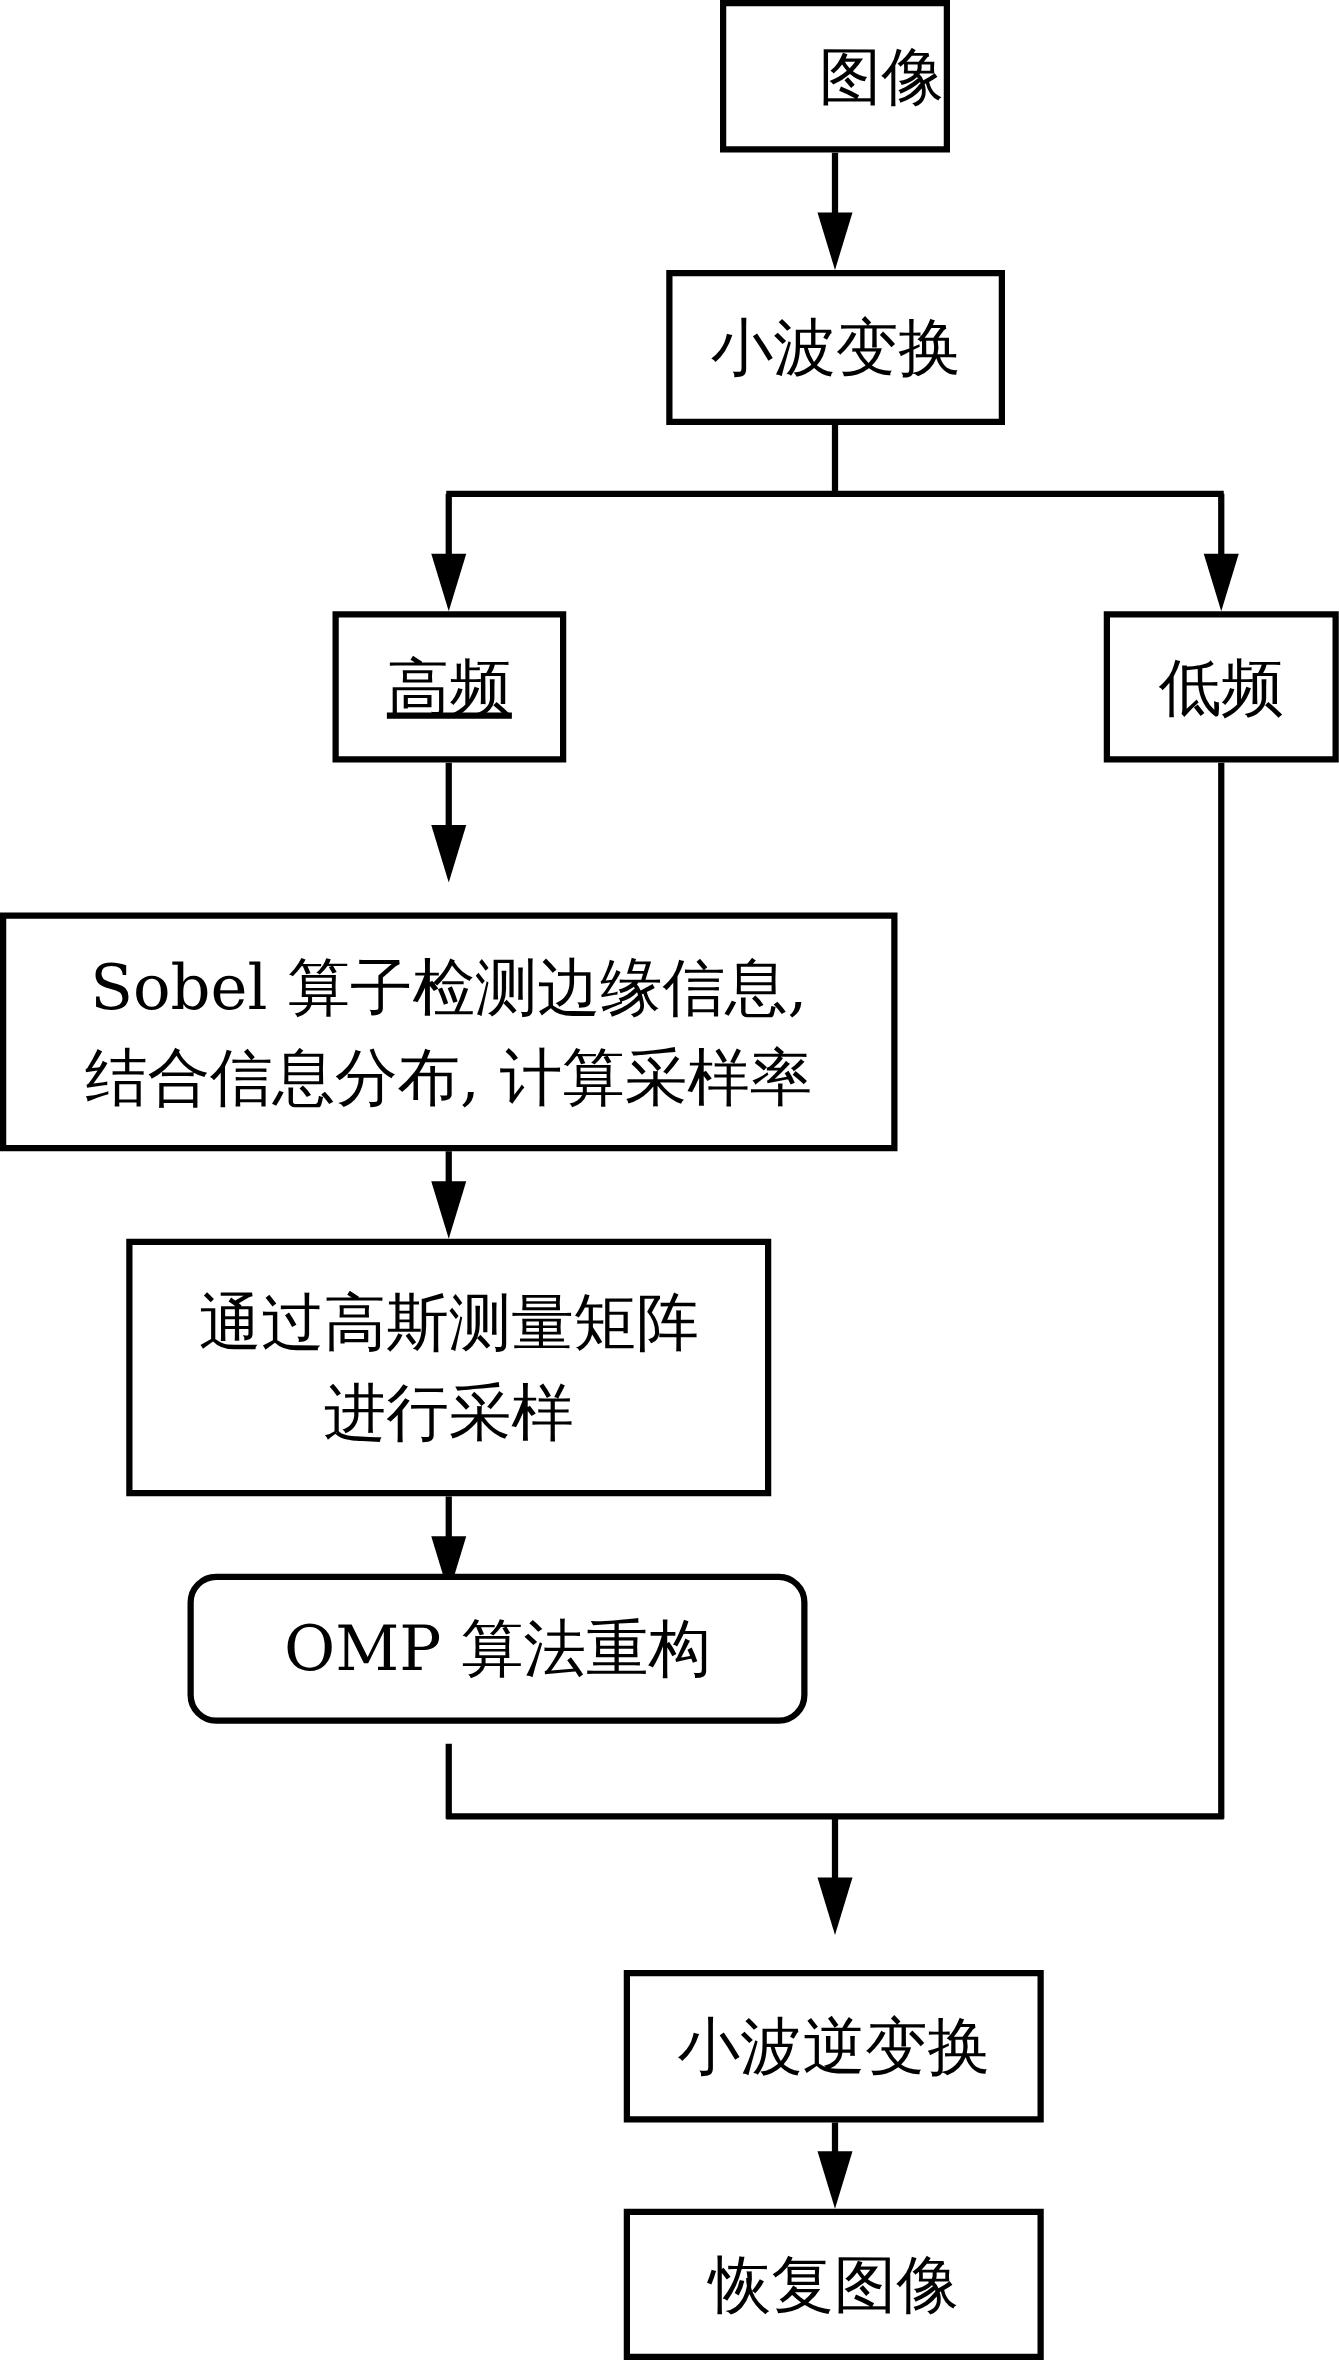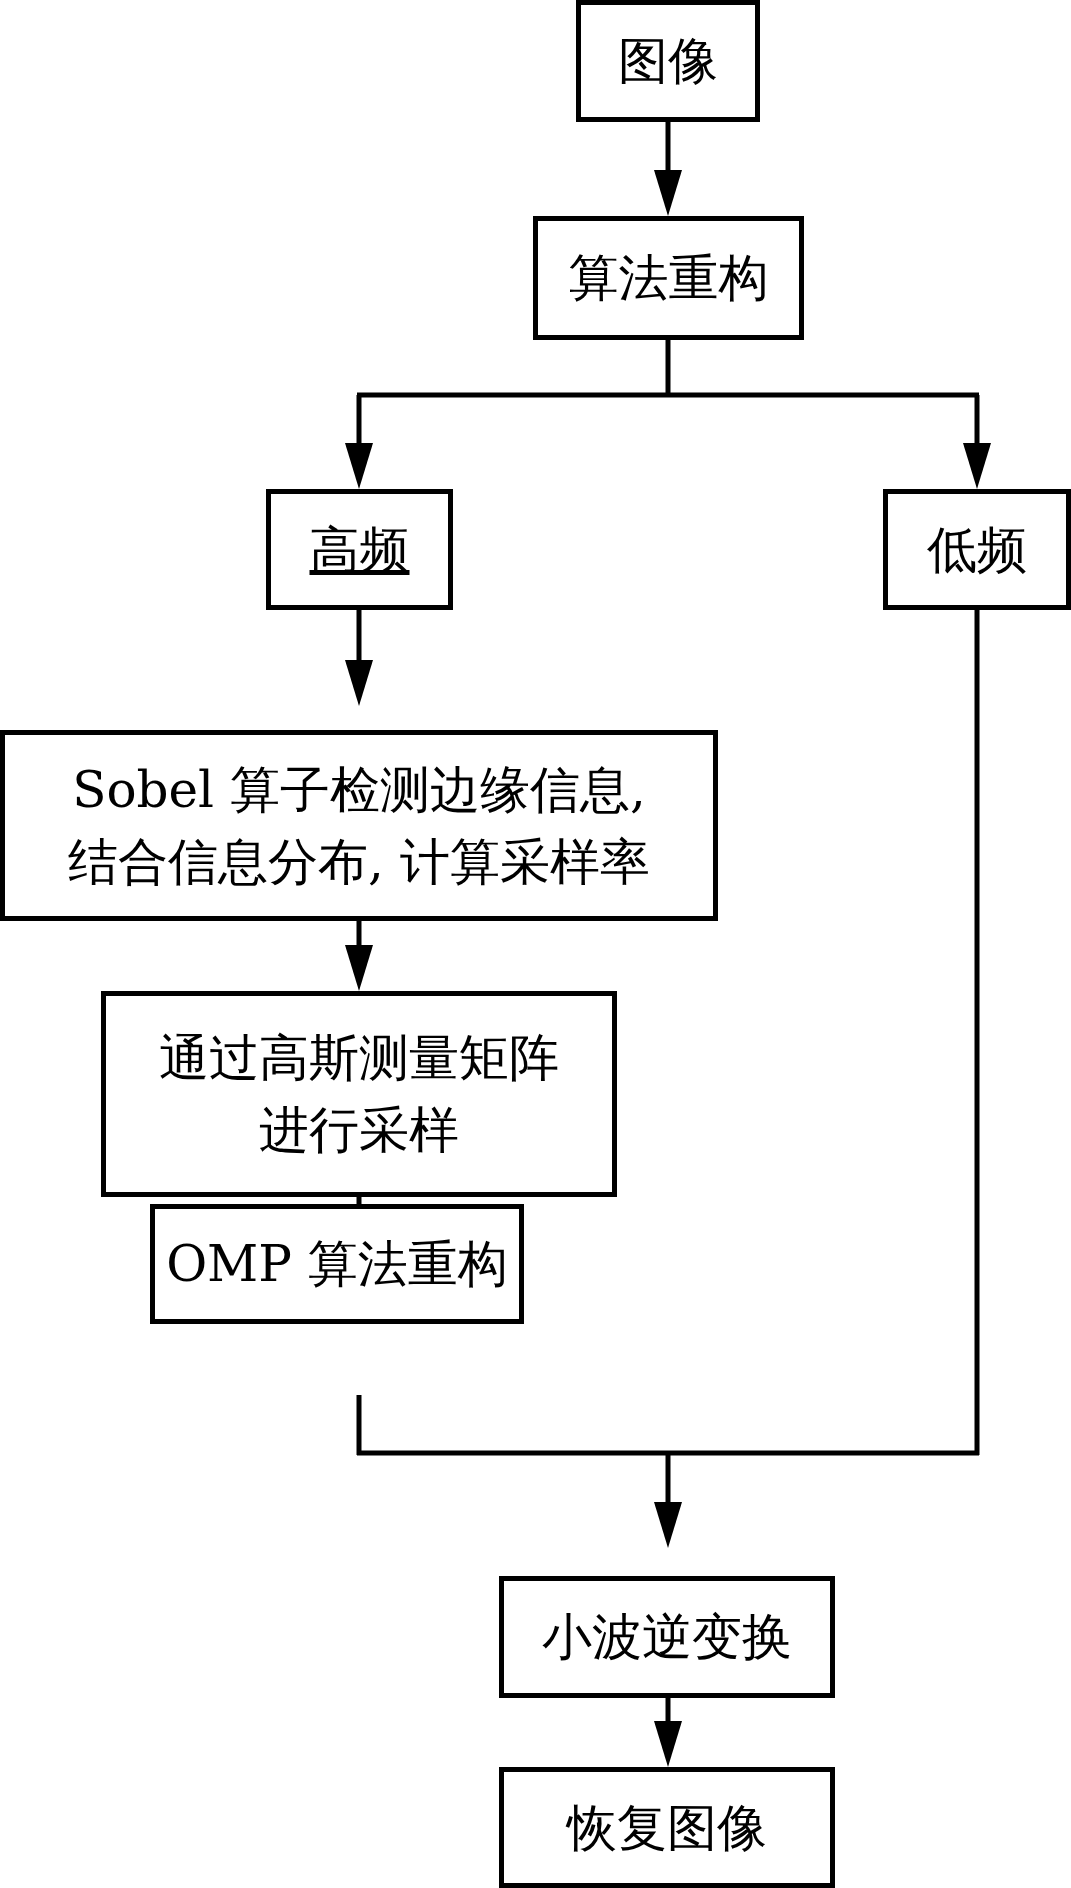--- a/index.html
+++ b/index.html
@@ -45,41 +45,41 @@
     <line x1="977" y1="610" x2="977" y2="1455"></line>
     <line x1="357" y1="1453" x2="979" y2="1453"></line>
     <line x1="668" y1="1453" x2="668" y2="1510"></line>
     <polygon points="654,1502 682,1502 668,1548" fill="#000" stroke="none"></polygon>
 
     <line x1="668" y1="1670" x2="668" y2="1728"></line>
     <polygon points="654,1721 682,1721 668,1767" fill="#000" stroke="none"></polygon>
   </g>
 </svg>
 
-<div class="node" style="left:576px;top:0px;width:184px;height:122px;">
+<div class="node" style="left:576px;top:0px;width:184px;height:122px;justify-content:flex-end;">
   <span>图像</span>
 </div>
 <div class="node" style="left:533px;top:216px;width:271px;height:124px;">
-  <span>算法重构</span>
+  <span>小波变换</span>
 </div>
 <div class="node" style="left:266px;top:489px;width:187px;height:121px;text-decoration:underline;">
   <span>高频</span>
 </div>
 <div class="node" style="left:883px;top:489px;width:188px;height:121px;">
   <span>低频</span>
 </div>
 <div class="node" style="left:0px;top:706px;width:718px;height:191px;margin-top:24px;">
   <span>Sobel 算子检测边缘信息,
 结合信息分布, 计算采样率</span>
 </div>
 <div class="node" style="left:101px;top:991px;width:516px;height:206px;">
   <span>通过高斯测量矩阵
 进行采样</span>
 </div>
-<div class="node" style="left:150px;top:1204px;width:374px;height:120px;">
+<div class="node" style="left:150px;top:1259px;width:496px;height:120px;border-radius:23px;">
   <span>OMP 算法重构</span>
 </div>
 <div class="node" style="left:499px;top:1548px;width:336px;height:122px;margin-top:28px;">
   <span>小波逆变换</span>
 </div>
 <div class="node" style="left:499px;top:1767px;width:336px;height:121px;align-items:center;">
   <span>恢复图像</span>
 </div>
 
 </body></html>

